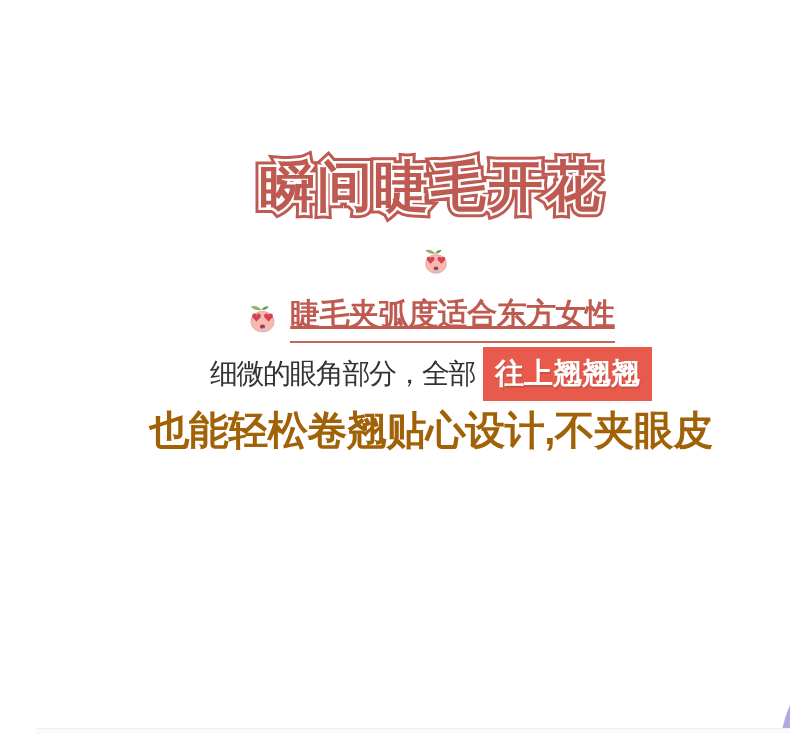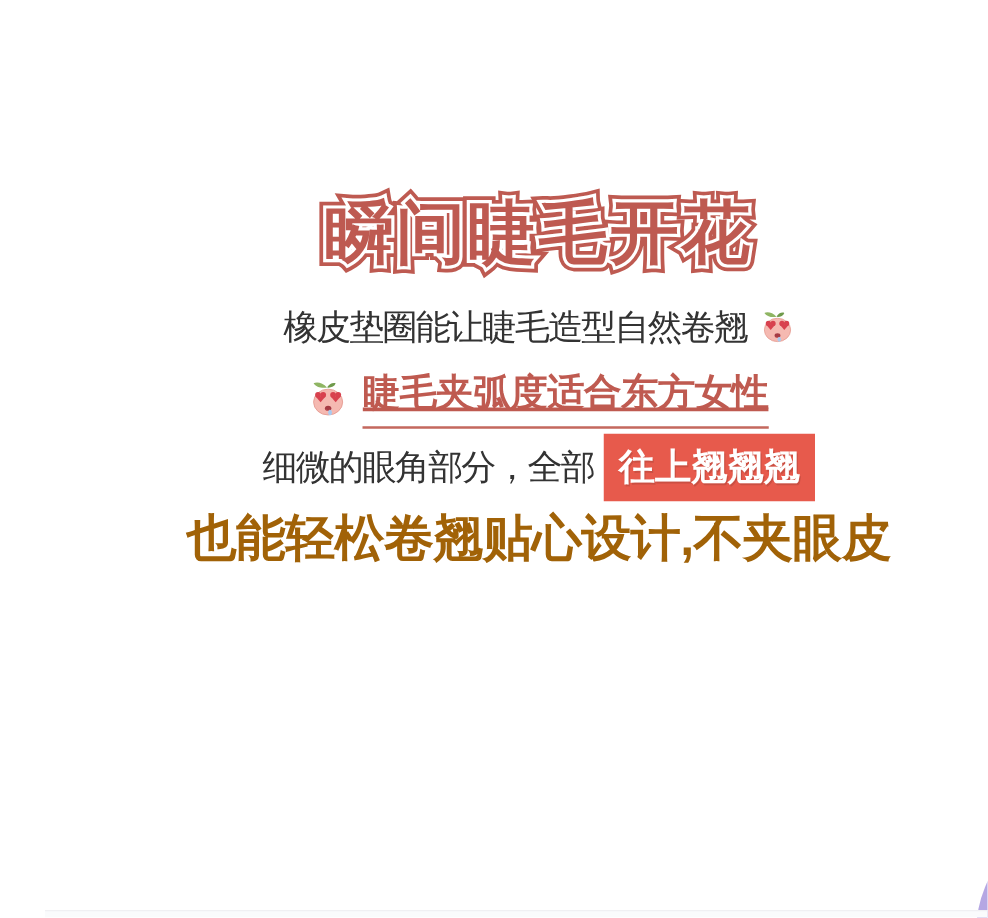--- a/index.html
+++ b/index.html
@@ -99,21 +99,20 @@
       <span class="title-layer title-outer">瞬间睫毛开花</span>
       <span class="title-layer title-white">瞬间睫毛开花</span>
       <span class="title-fill">瞬间睫毛开花</span>
     </span>
   </div>
 
   <div class="content">
 
 
     <div class="line">
-      <span>橡皮垫圈能让睫毛造型自然卷翘</span>
       <svg class="emoji emoji-sm" viewBox="0 0 36 36">
           <use href="#peach-emoji"></use>
         </svg>
     </div>
 
     <div class="line subtitle-line">
       <svg class="emoji emoji-md" viewBox="0 0 36 36">
           <use href="#peach-emoji"></use>
         </svg>
       <span class="subtitle-text">睫毛夹弧度适合东方女性</span>

